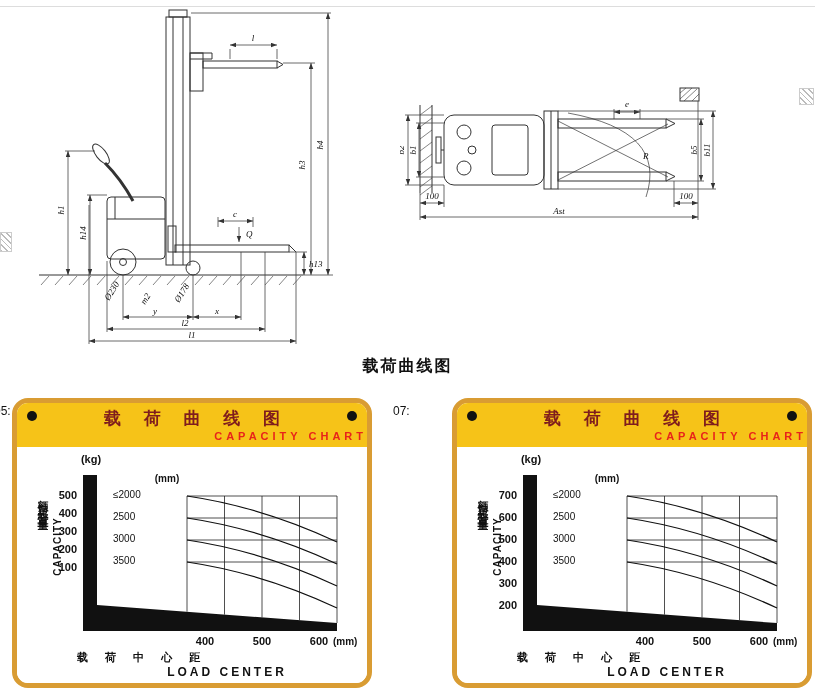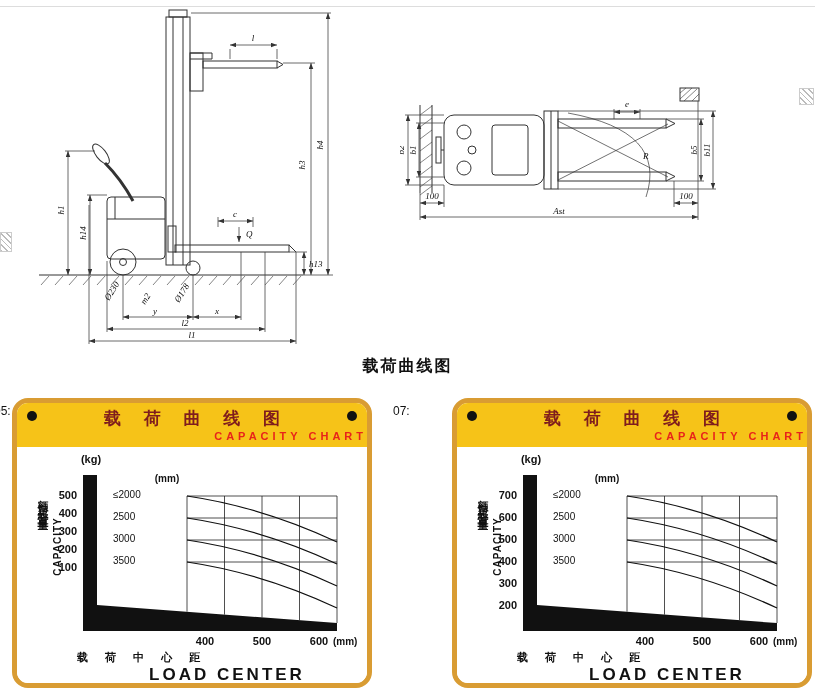--- a/index.html
+++ b/index.html
@@ -43,21 +43,21 @@
   .ylab-en{position:absolute;left:-15px;top:94px;width:110px;text-align:center;transform:rotate(-90deg);
            font-size:10px;font-weight:700;letter-spacing:1px;}
   .colmm{position:absolute;left:120px;top:26px;width:60px;text-align:center;font-size:10px;font-weight:700;}
   .mast{position:absolute;left:96px;width:68px;font-size:10px;}
   .plot{position:absolute;left:0;top:0;}
   .xt{position:absolute;top:188px;width:44px;text-align:center;font-size:11px;font-weight:700;}
   .xt-0{left:166px;}.xt-1{left:223px;}.xt-2{left:280px;}
   .xmm{position:absolute;top:189px;left:316px;font-size:10px;font-weight:700;}
   .xlab-cn{position:absolute;top:203px;left:60px;width:300px;text-align:left;font-size:11px;
            font-weight:700;letter-spacing:7px;white-space:nowrap;}
-  .xlab-en{position:absolute;top:218px;left:60px;width:300px;text-align:center;font-size:17px;
+  .xlab-en{position:absolute;top:218px;left:60px;width:300px;text-align:center;font-size:12px;
            font-weight:700;letter-spacing:3px;white-space:nowrap;}
   .wdot{position:absolute;bottom:4px;width:12px;height:12px;border:1.5px solid #666;border-radius:50%;
         background:#fff;box-sizing:border-box;}
   .wdot-l{left:8px;}.wdot-r{right:8px;}
 </style>
 </head>
 <body>
 
 <div class="page">
 

